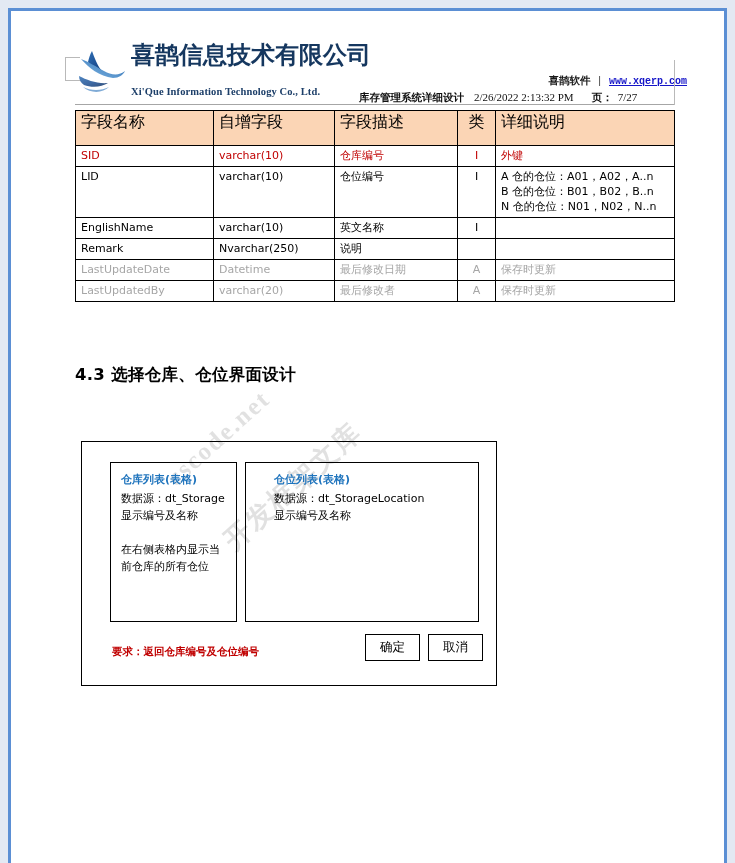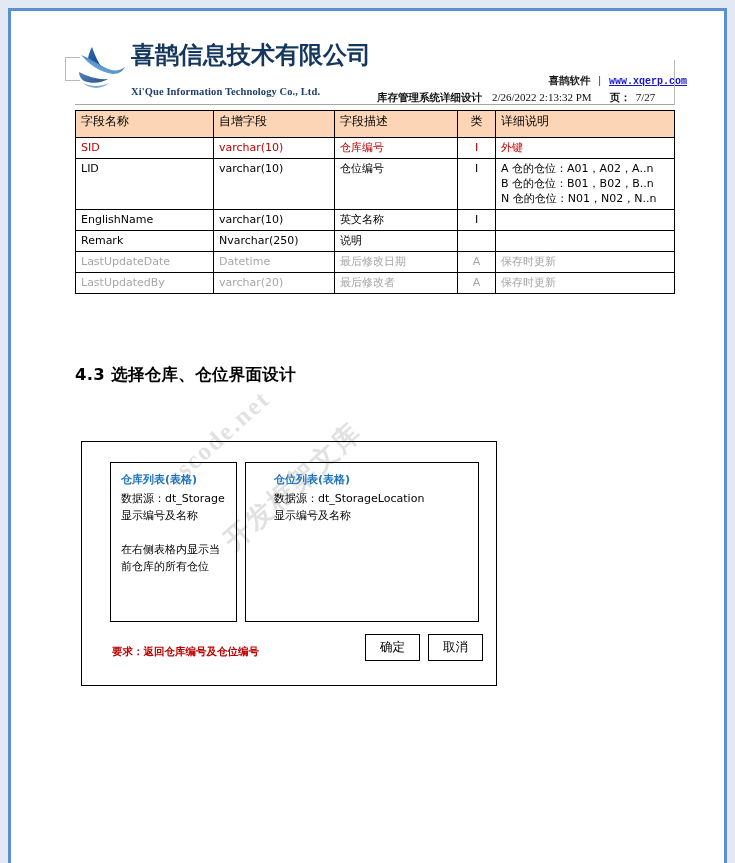--- a/index.html
+++ b/index.html
@@ -84,21 +84,21 @@
     width: 100%;
     height: 92px;
     z-index: 10;
   }
 
   #logo-block {
     position: absolute;
     left: 64px;
     top: 32px;
     display: flex;
-    align-items: flex-start;
+    align-items: center;
     gap: 4px;
   }
   #logo-mark {
     width: 52px;
     height: 46px;
     position: relative;
     top: 2px;
   }
   #logo-textblock {
     display: flex;
@@ -156,21 +156,21 @@
   #brand-url {
     font-family: "Liberation Mono", "DejaVu Sans Mono", monospace;
     color: #1414c8;
     text-decoration: underline;
     font-size: 10px;
     font-weight: bold;
   }
 
   #header-meta {
     position: absolute;
-    left: 366px;
+    left: 348px;
     top: 80px;
     font-size: 10.5px;
     color: #111;
     white-space: nowrap;
     display: flex;
     align-items: baseline;
   }
   #meta-title {
     font-family: "DejaVu Sans", sans-serif;
     font-weight: bold;
@@ -226,23 +226,23 @@
     font-family: "DejaVu Sans", sans-serif;
     font-size: 11px;
     line-height: 15px;
     vertical-align: top;
     text-align: left;
     background: transparent;
   }
   #field-table thead th {
     background: #fbd5b5;
     font-weight: normal;
-    font-size: 12px;
+    font-size: 16px;
     padding-top: 3px;
-    padding-bottom: 8px;
+    padding-bottom: 16px;
   }
   .col-name  { width: 127px; }
   .col-type  { width: 110px; }
   .col-desc  { width: 112px; }
   .col-class { width: 27px; text-align: center !important; }
   .col-note  { width: auto; }
 
   tr.row-dim td { color: #a6a6a6; }
   tr.row-red td { color: #c00000; }
   tr.row-normal td { color: #000000; }

